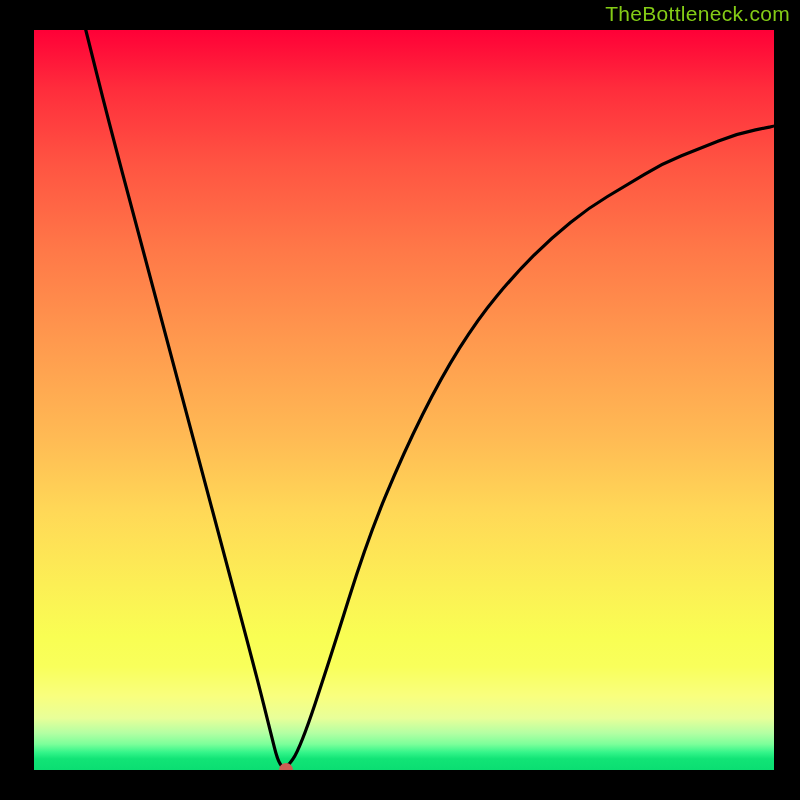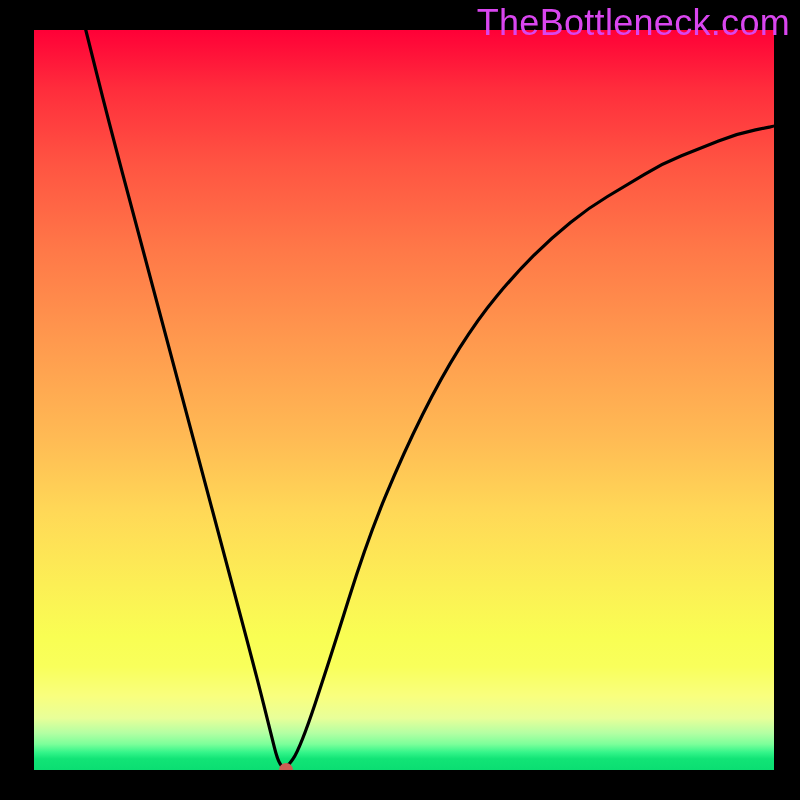--- a/index.html
+++ b/index.html
@@ -14,22 +14,22 @@
   .container {
     position: relative;
     width: 800px;
     height: 800px;
     background: #000000;
   }
   .watermark {
     position: absolute;
     top: 2px;
     right: 10px;
-    color: #d946ef;
-    font-size: 36px;
+    color: #84cc16;
+    font-size: 21px;
     font-weight: 500;
     letter-spacing: 0.3px;
     z-index: 5;
   }
   .plot-area {
     position: absolute;
     left: 34px;
     top: 30px;
     width: 740px;
     height: 740px;

